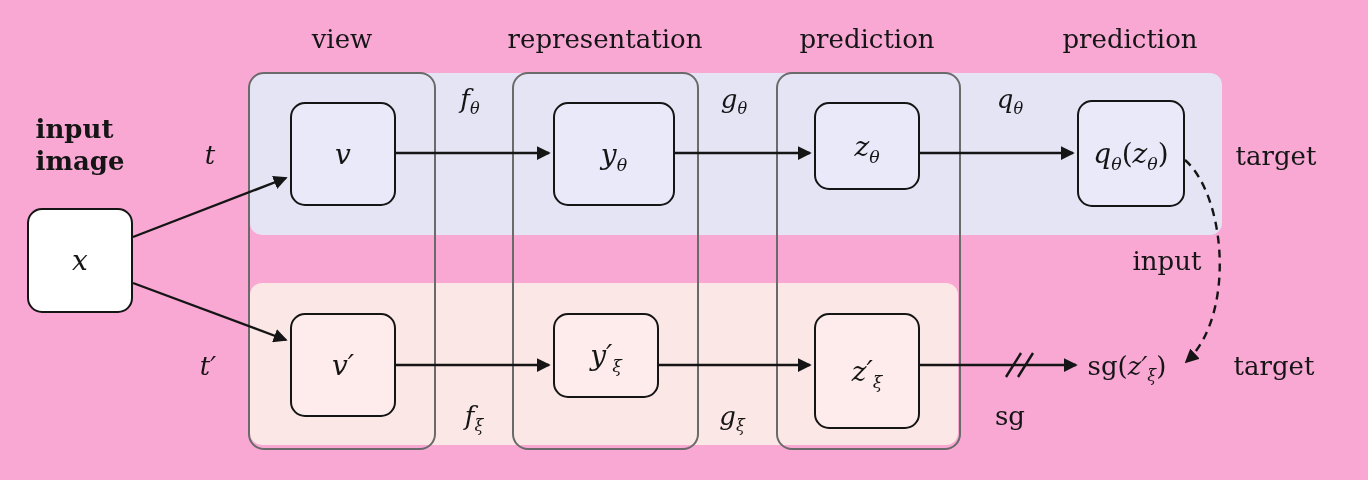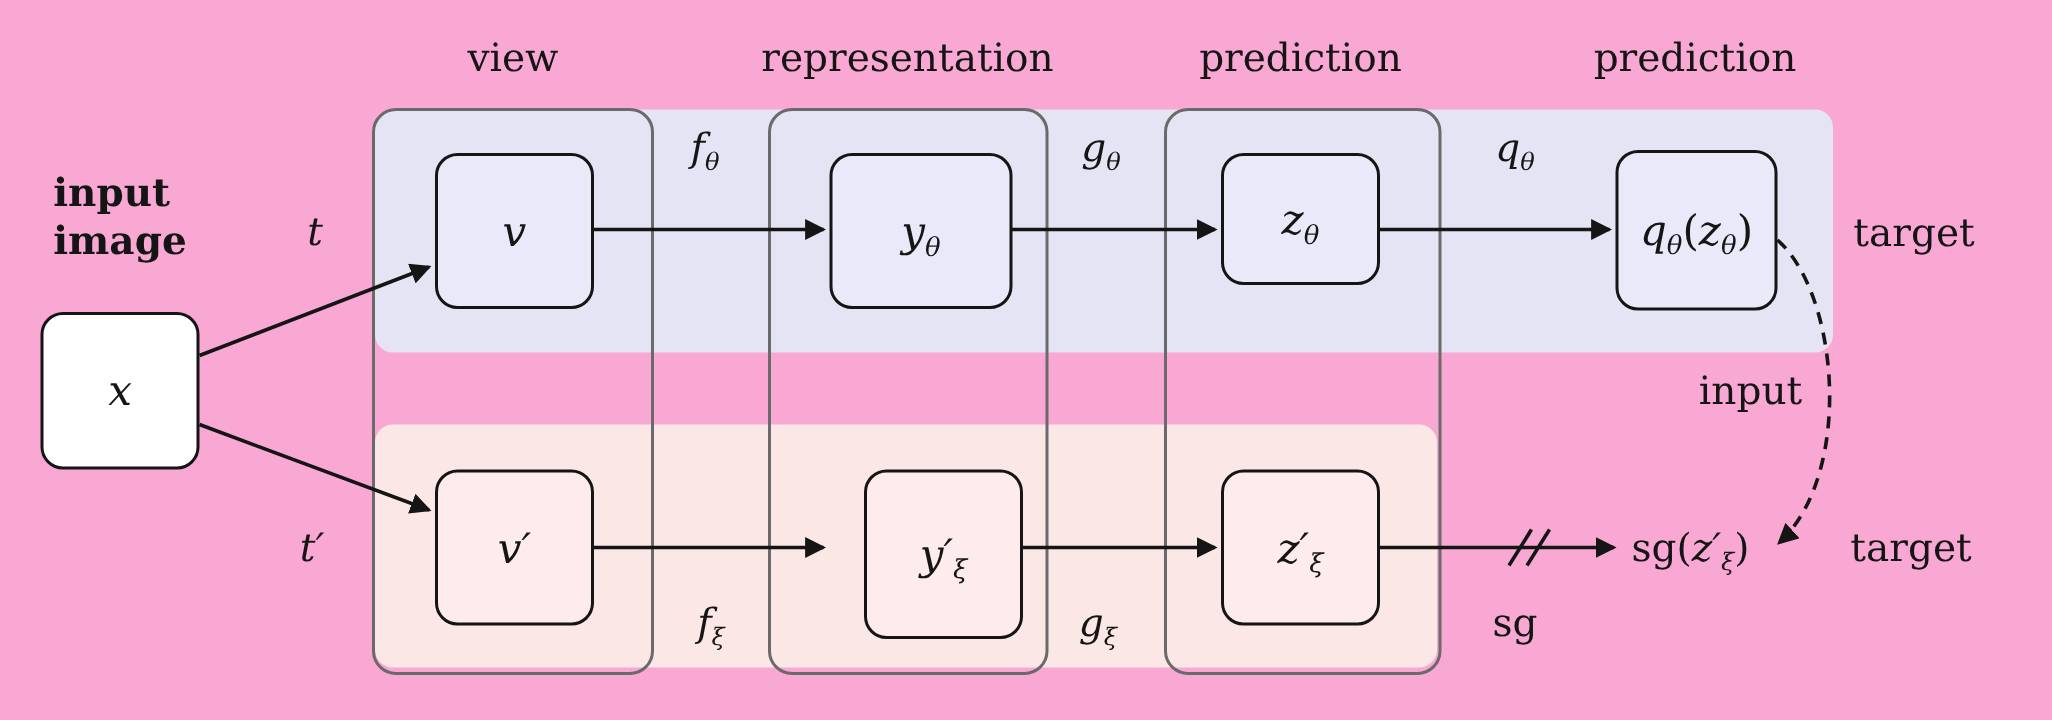--- a/index.html
+++ b/index.html
@@ -91,24 +91,24 @@
   <div class="node blue" style="left:814px;top:102px;width:106px;height:88px">
     <span class="math"><span>z</span><sub>θ</sub></span>
   </div>
   <div class="node blue" style="left:1077px;top:100px;width:108px;height:107px">
     <span class="math"><span>q</span><sub>θ</sub><span class="rm">(</span><span>z</span><sub>θ</sub><span class="rm">)</span></span>
   </div>
 
   <div class="node pink" style="left:290px;top:313px;width:106px;height:104px">
     <span class="math"><span>v′</span></span>
   </div>
-  <div class="node pink" style="left:576px;top:313px;width:106px;height:113px">
+  <div class="node pink" style="left:553px;top:313px;width:106px;height:85px">
     <span class="math"><span>y′</span><sub>ξ</sub></span>
   </div>
-  <div class="node pink" style="left:814px;top:313px;width:106px;height:104px">
+  <div class="node pink" style="left:814px;top:313px;width:106px;height:116px">
     <span class="math"><span>z′</span><sub>ξ</sub></span>
   </div>
 
   <div class="lbl math" style="left:470px;top:99px"><span>f</span><sub>θ</sub></div>
   <div class="lbl math" style="left:734px;top:99px"><span>g</span><sub>θ</sub></div>
   <div class="lbl math" style="left:1010px;top:99px"><span>q</span><sub>θ</sub></div>
   <div class="lbl math" style="left:474px;top:416px"><span>f</span><sub>ξ</sub></div>
   <div class="lbl math" style="left:732px;top:416px"><span>g</span><sub>ξ</sub></div>
   <div class="lbl txt" style="left:1010px;top:416px">sg</div>
 

